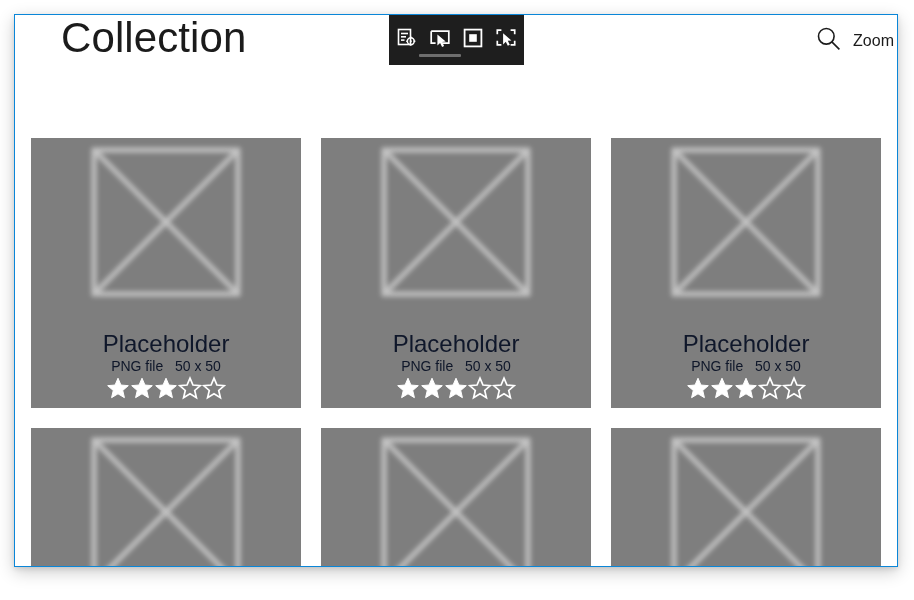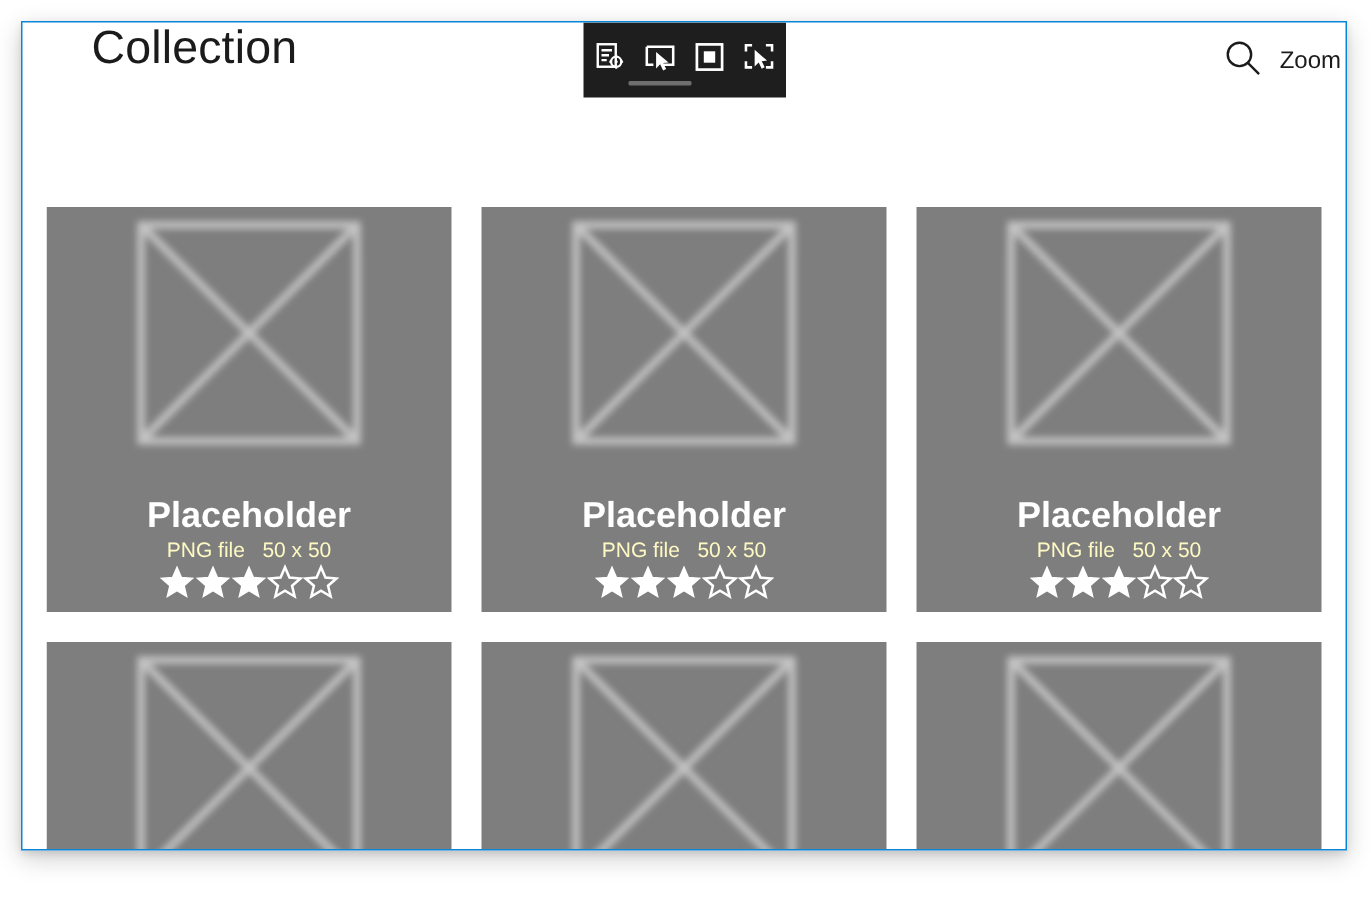--- a/index.html
+++ b/index.html
@@ -60,21 +60,21 @@
 
   
   #header-row {
     position: relative;
     height: 68px;
   }
   #page-title {
     position: absolute;
     left: 46px;
     top: 0px;
-    font-size: 31px;
+    font-size: 42px;
     font-weight: 300;
     color: #1b1b1b;
     letter-spacing: 0.1px;
     line-height: 1.1;
     white-space: nowrap;
   }
 
   
   #tool-panel {
     position: absolute;
@@ -175,28 +175,28 @@
   .card-meta {
     position: absolute;
     left: 0;
     right: 0;
     bottom: 8px;
     text-align: center;
     color: #ffffff;
   }
   .card-title {
     font-size: 24px;
-    font-weight: 700;
-    color: #ffffff;
+    font-weight: 400;
+    color: #0f172a;
     line-height: 1.15;
     margin-bottom: 1px;
   }
   .card-subtitle {
     font-size: 14px;
-    color: #fef9c3;
+    color: #0f172a;
     line-height: 1.2;
     margin-bottom: 1px;
     white-space: pre;
   }
   .card-rating {
     display: flex;
     justify-content: center;
     align-items: center;
     gap: 0px;
     line-height: 1;

